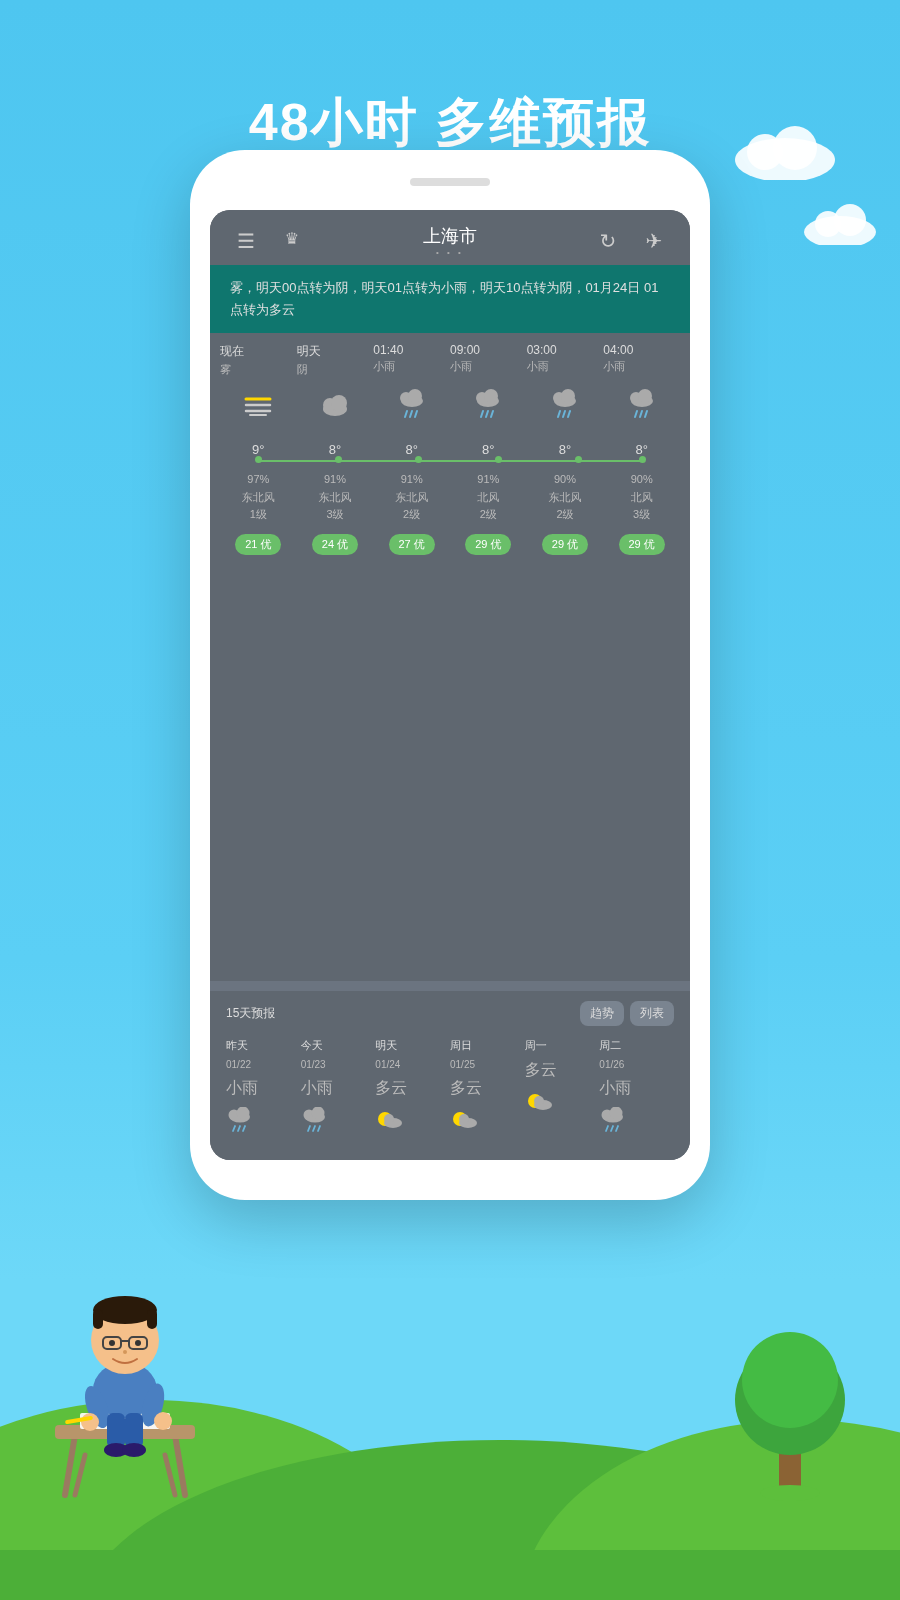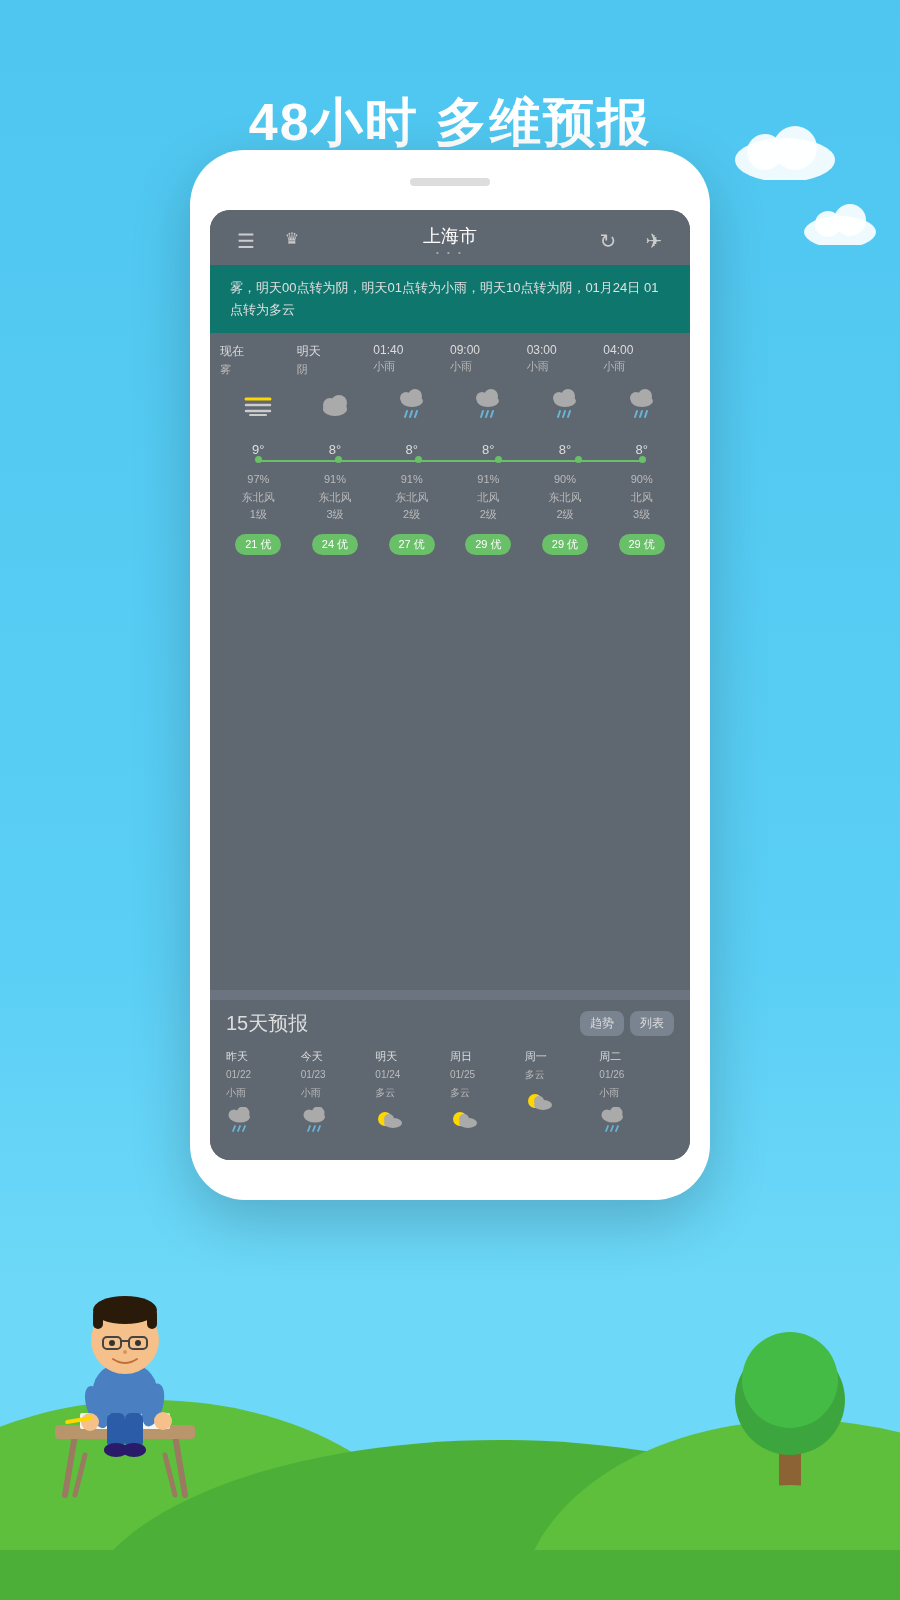--- a/index.html
+++ b/index.html
@@ -235,21 +235,21 @@
 
     .forecast-header {
       display: flex;
       justify-content: space-between;
       align-items: center;
       margin-bottom: 10px;
     }
 
     .forecast-title {
       color: #ddd;
-      font-size: 20px;
+      font-size: 12px;
     }
 
     .forecast-tabs {
       display: flex;
       gap: 6px;
     }
 
     .forecast-tab {
       background: #7a8490;
       color: #ddd;
@@ -265,21 +265,21 @@
       display: grid;
       grid-template-columns: repeat(6, 1fr);
     }
 
     .forecast-col {
       color: #ddd;
       font-size: 11px;
       line-height: 1.8;
     }
     .forecast-col .date { color: #bbb; font-size: 10px; }
-    .forecast-col .condition { color: #bbb; font-size: 10px; }
+    .forecast-col .condition { color: #bbb; font-size: 16px; }
     .forecast-icon { font-size: 22px; margin: 4px 0; }
 
     
     .hills-svg {
       position: absolute;
       bottom: 0;
       left: 0;
       width: 100%;
     }
   </style>

